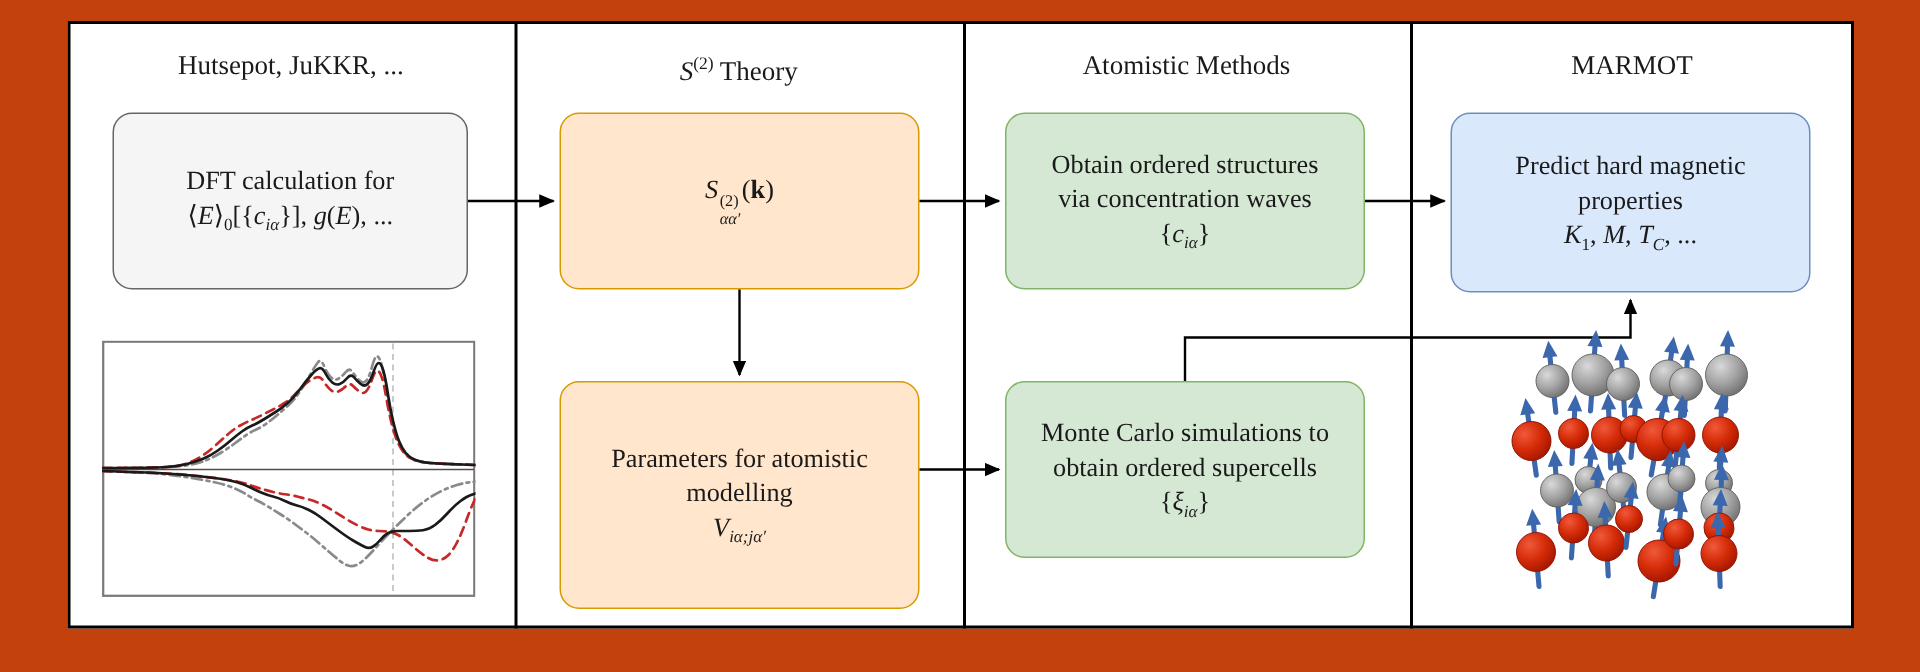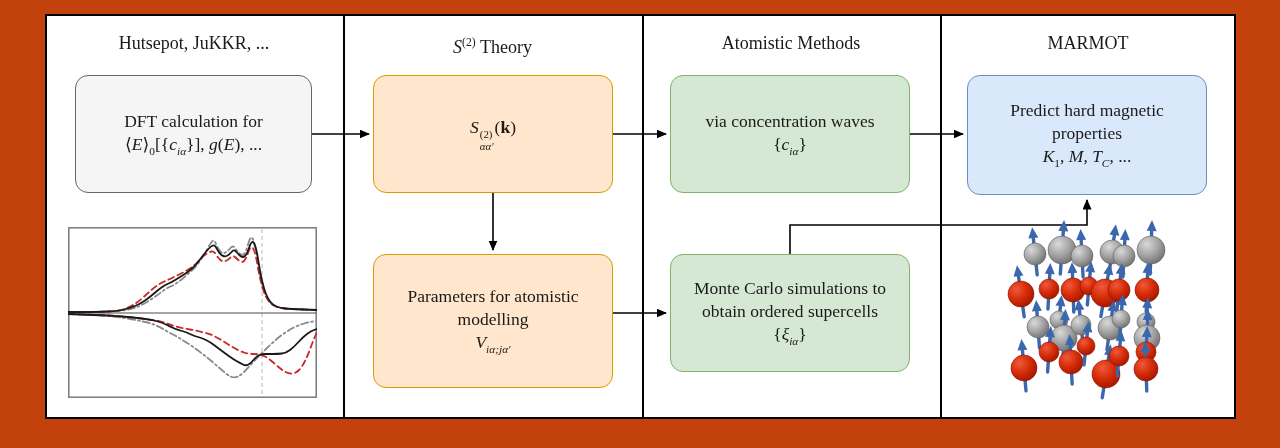--- a/index.html
+++ b/index.html
@@ -60,31 +60,32 @@
   </div>
 
   <div class="box orange" style="left:373px;top:75px;width:240px;height:118px">
     <div class="bl"><span class="it">S</span><span class="stack">
           <span>(2)</span>
           <span class="it">αα′</span>
         </span><span>(</span><span class="bd">k</span><span>)</span></div>
   </div>
 
   <div class="box green" style="left:670px;top:75px;width:240px;height:118px">
+    <div class="bl">Obtain ordered structures</div>
     <div class="bl">via concentration waves</div>
     <div class="bl"><span>{</span><span class="it">c</span><sub class="it">iα</sub><span>}</span></div>
   </div>
 
   <div class="box blue" style="left:967px;top:75px;width:240px;height:120px">
     <div class="bl">Predict hard magnetic</div>
     <div class="bl">properties</div>
     <div class="bl"><span class="it">K</span><sub>1</sub><span>, </span><span class="it">M</span><span>, </span><span class="it">T</span><sub class="it">C</sub><span>, ...</span></div>
   </div>
 
-  <div class="box orange" style="left:373px;top:254px;width:240px;height:134px">
+  <div class="box orange" style="left:373px;top:254px;width:240px;height:152px">
     <div class="bl">Parameters for atomistic</div>
     <div class="bl">modelling</div>
     <div class="bl"><span class="it">V</span><sub class="it">iα;jα′</sub></div>
   </div>
 
   <div class="box green" style="left:670px;top:254px;width:240px;height:118px">
     <div class="bl">Monte Carlo simulations to</div>
     <div class="bl">obtain ordered supercells</div>
     <div class="bl"><span>{</span><span class="it">ξ</span><sub class="it">iα</sub><span>}</span></div>
   </div>

